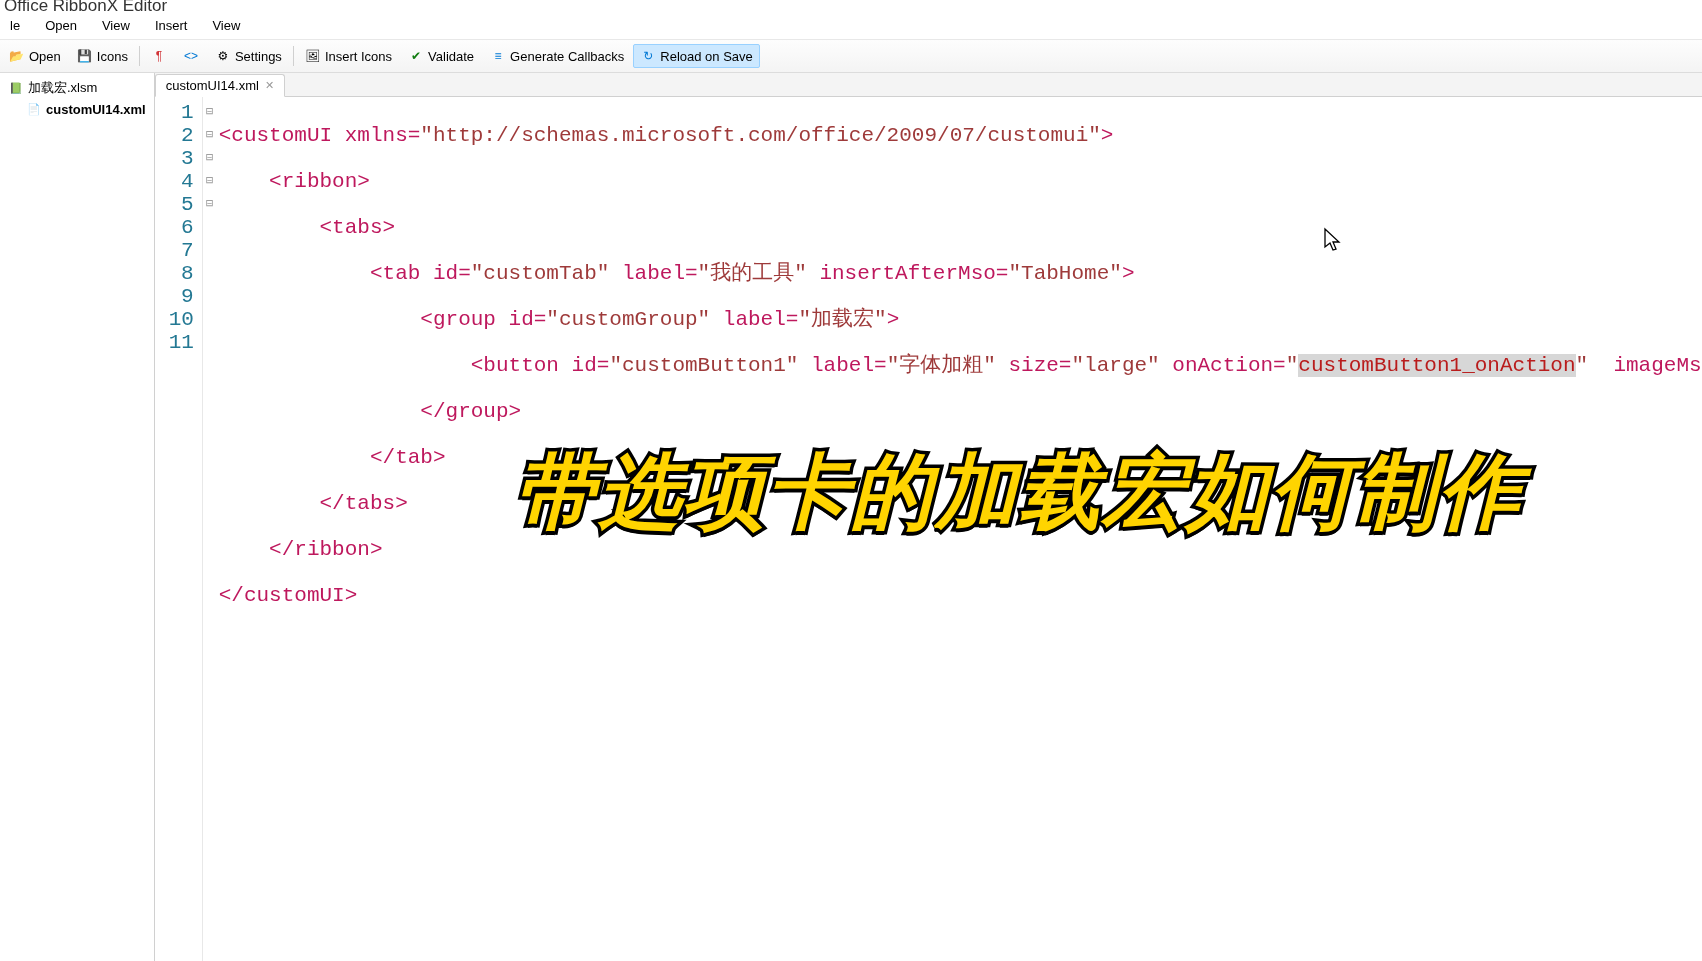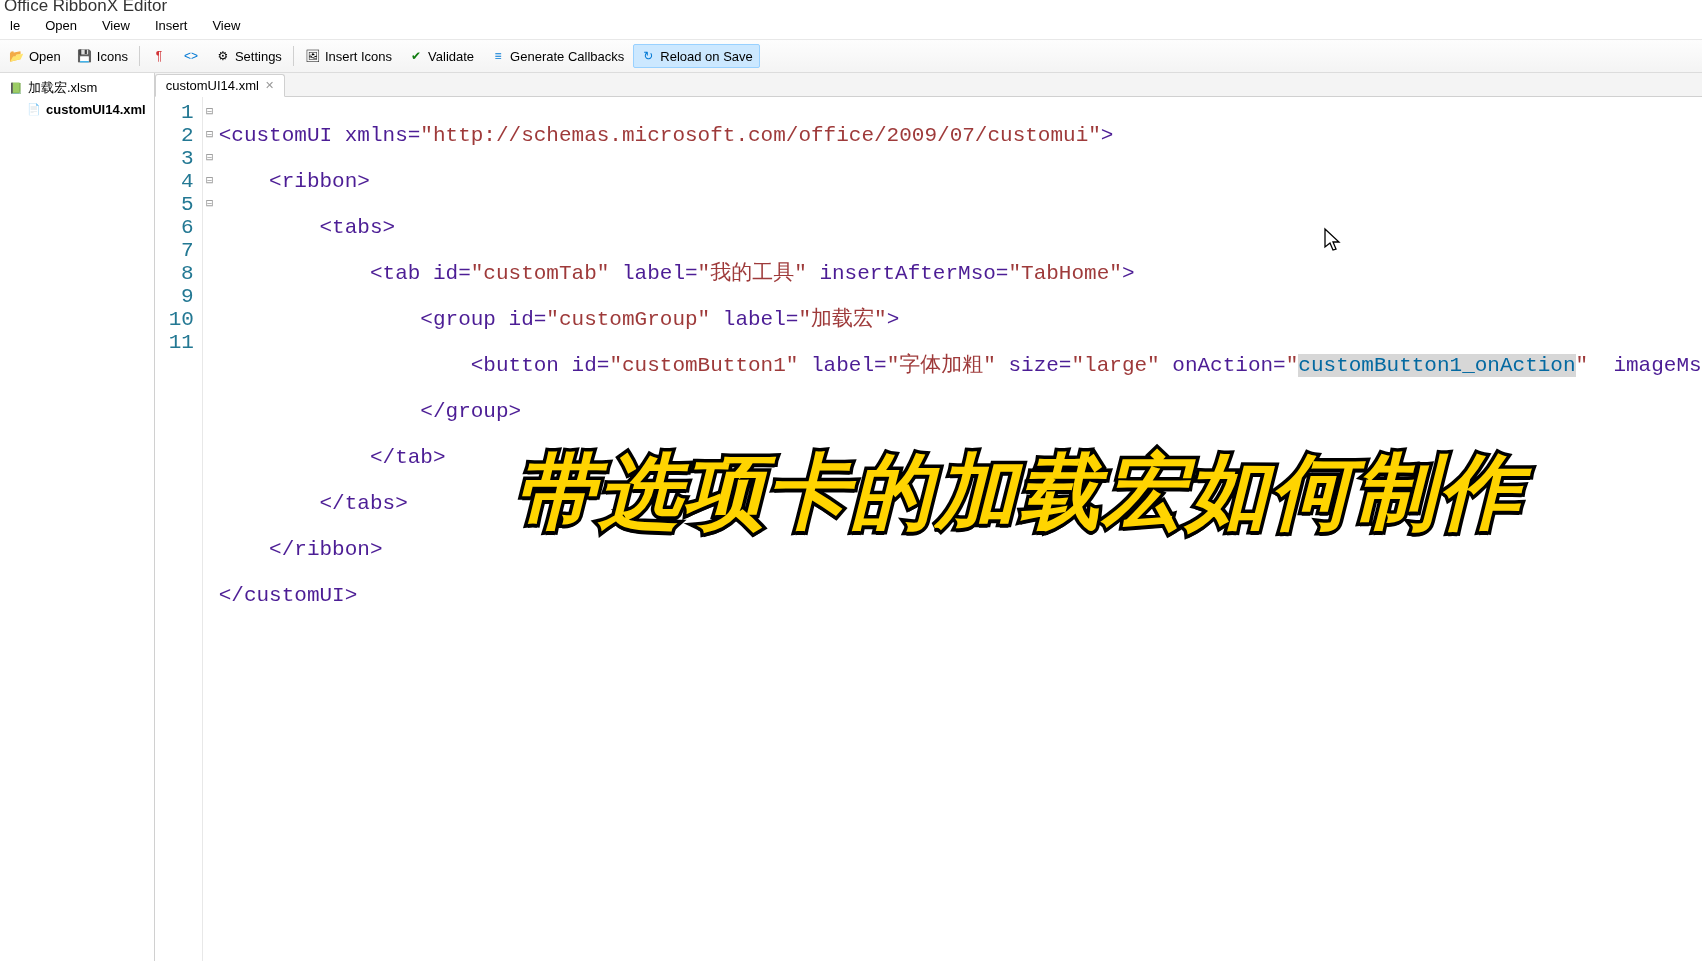--- a/index.html
+++ b/index.html
@@ -33,23 +33,23 @@
 .tab-close { color:#999; font-size:11px; cursor:pointer; }
 
 .code-area { flex:1; display:flex; font-family:Consolas,"Courier New",monospace; font-size:21px; line-height:23px; overflow:hidden; position:relative; }
 .gutter { background:#fff; border-right:1px solid #e8e8e8; padding:4px 8px 4px 14px; text-align:right; color:#237893; width:48px; }
 .fold-col { width:14px; padding:4px 0; color:#a0a0a0; font-size:12px; text-align:center; }
 .fold-col div { height:23px; display:flex; align-items:center; justify-content:center; }
 .code { padding:4px 2px; white-space:pre; color:#000; flex:1; position:relative; }
 .code-line { height:23px; }
 
 
-.tag  { color:#4c1d95;margin-top:44px; }
+.tag  { color:#be185d;margin-top:44px; }
 .str  { color:#9e3a3a; }
-.sel  { background:#d7d7d7; color:#0369a1; }
+.sel  { background:#d7d7d7; color:#b91c1c; }
 
 
 .overlay-text { position:absolute; top:360px; left:50px; font-size:82px; font-weight:900; font-family:"STHeiti","Microsoft YaHei",sans-serif; letter-spacing:2px; pointer-events:none;text-align:center; }
 .overlay-text span { color:#ffd400; -webkit-text-stroke:7px #000; paint-order:stroke fill; text-shadow:0 4px 0 #000; font-style:italic; }
 
 
 .fake-cursor { position:absolute; top:130px; left:1106px; pointer-events:none; }
 
 .gutter div { height:23px; }
 </style>

